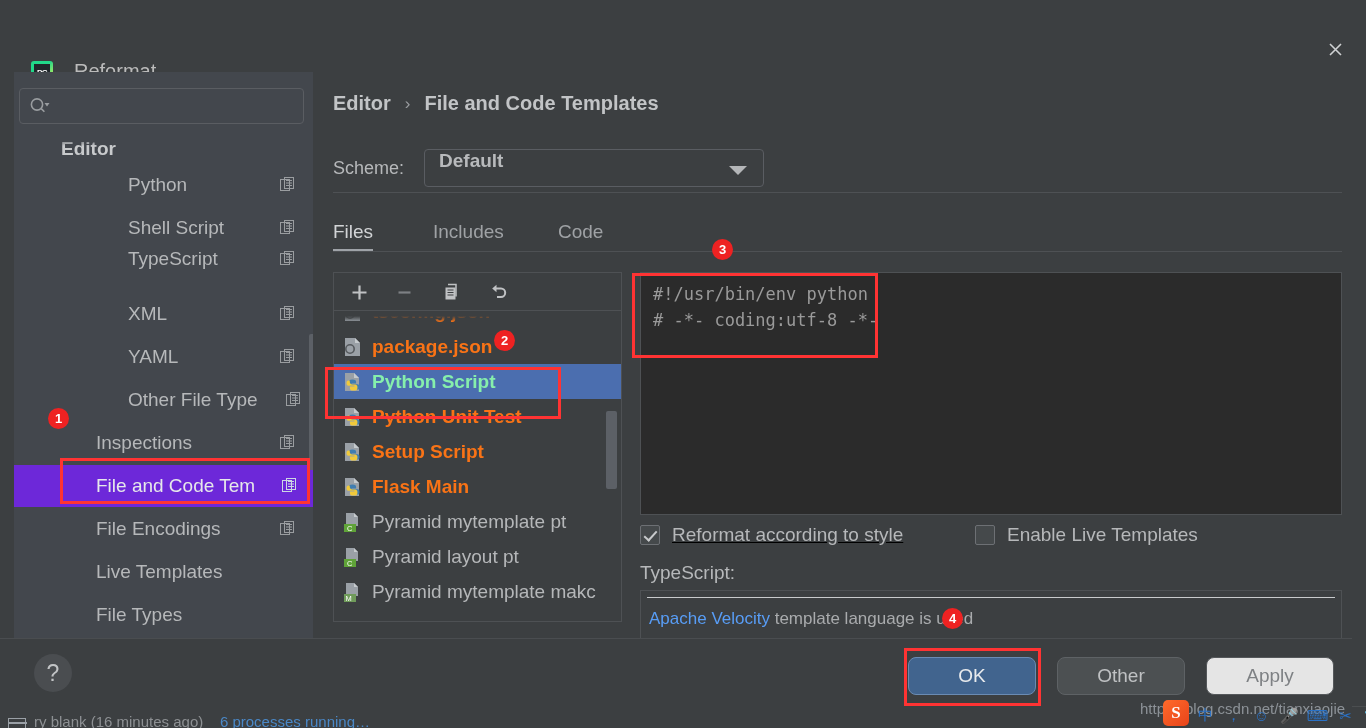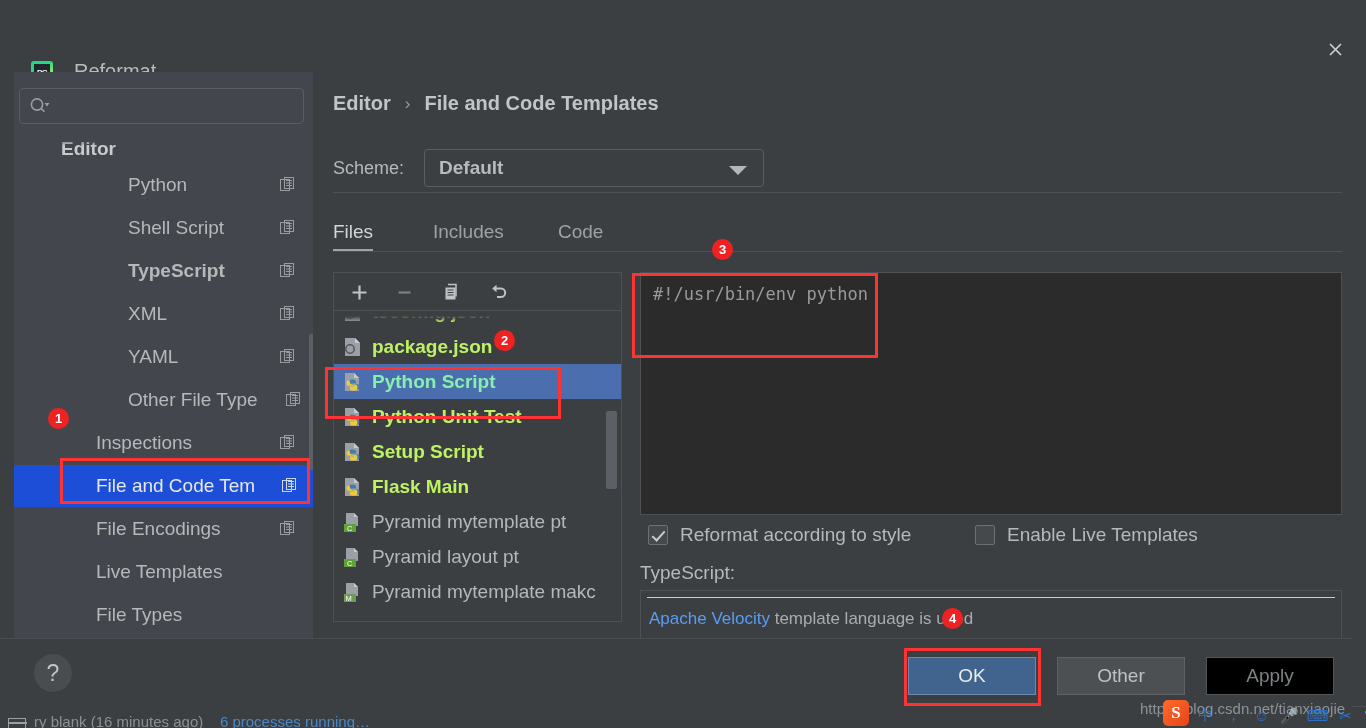--- a/index.html
+++ b/index.html
@@ -64,21 +64,21 @@
   .tree-group {
     position: absolute; left: 47px; top: 0px; font-size: 19px; font-weight: bold; color: #c8cacc;
   }
   .tree-item {
     position: absolute; left: 0; width: 299px; height: 42px;
     display: flex; align-items: center;
   }
   .tree-item .lbl { font-size: 19px; color: #b6b8ba; white-space: nowrap; }
   .tree-item.indent .lbl { margin-left: 114px; }
   .tree-item.flat .lbl { margin-left: 82px; }
-  .tree-item.selected { background: #1d4ed8; }
+  .tree-item.selected { background: #6d28d9; }
   .tree-item.selected .lbl { color: #e6e8ea; }
   .tree-item .copy-icon { position: absolute; left: 266px; top: 13px; }
   .tree-fade-top {
     position: absolute; left: 0; top: 60px; width: 299px; height: 14px;
     background: linear-gradient(to bottom, #43474d 30%, rgba(67,71,77,0));
     pointer-events: none;
   }
   .sidebar-scroll {
     position: absolute; left: 295px; top: 262px; width: 11px; height: 136px;
     background: #5c6066; border-radius: 2px;
@@ -88,21 +88,21 @@
   .main { position: absolute; left: 313px; top: 72px; width: 1039px; height: 566px; background: #3c3f41; }
   .breadcrumb { position: absolute; left: 20px; top: 20px; display: flex; align-items: center; gap: 14px; }
   .breadcrumb .crumb { font-size: 20px; font-weight: bold; color: #c2c4c6; }
   .breadcrumb .chev { font-size: 17px; color: #9a9da0; }
 
   .scheme-row { position: absolute; left: 20px; top: 77px; display: flex; align-items: center; }
   .scheme-label { font-size: 18px; color: #b6b8ba; margin-right: 20px; }
   .scheme-select {
     position: relative; width: 340px; height: 38px;
     background: #3c3f41; border: 1px solid #5a5d62; border-radius: 4px;
-    display: flex; align-items: center;
+    display: flex; align-items: flex-start;
   }
   .scheme-select .val { margin-left: 14px; font-size: 19px; font-weight: bold; color: #b8babc; }
   .scheme-select .arrow {
     position: absolute; right: 16px; top: 16px;
     width: 0; height: 0; border-left: 9px solid transparent; border-right: 9px solid transparent;
     border-top: 9px solid #b4b6b8;
   }
   .hr-main { position: absolute; left: 20px; top: 120px; width: 1009px; height: 1px; background: #4e5154; }
 
   .tabs { position: absolute; left: 20px; top: 140px; width: 1009px; height: 40px; }
@@ -121,21 +121,21 @@
     position: absolute; left: 20px; top: 200px; width: 289px; height: 350px;
     background: #3c3f41; border: 1px solid #4e5154;
   }
   .list-toolbar { position: absolute; left: 0; top: 0; width: 287px; height: 38px; border-bottom: 1px solid #4e5154; }
   .tb-btn { position: absolute; top: 7px; width: 26px; height: 24px; display: flex; align-items: center; justify-content: center; cursor: pointer; }
   .tpl-list { position: absolute; left: 0; top: 39px; width: 287px; height: 309px; overflow: hidden; background: #3c3f41; }
   .tpl-row { position: absolute; left: 0; width: 287px; height: 35px; display: flex; align-items: center; }
   .tpl-row.selected { background: #4b6eaf; }
   .tpl-row .ticon { margin-left: 8px; width: 22px; height: 22px; position: relative; flex: none; }
   .tpl-row .tlabel { margin-left: 8px; font-size: 19px; color: #b5b7b9; white-space: nowrap; }
-  .tpl-row.bold .tlabel { font-weight: bold; color: #bef264; }
+  .tpl-row.bold .tlabel { font-weight: bold; color: #f97316; }
   .tpl-row.selected .tlabel { color: #86efac; }
   .list-scroll { position: absolute; left: 272px; top: 138px; width: 11px; height: 78px; background: #5c6066; border-radius: 2px; }
   .list-fade-top {
     position: absolute; left: 1px; top: 39px; width: 285px; height: 10px;
     background: linear-gradient(to bottom, #3c3f41 40%, rgba(60,63,65,0)); pointer-events: none;
   }
   .list-fade-bot {
     position: absolute; left: 1px; bottom: 0px; width: 285px; height: 12px;
     background: linear-gradient(to top, #3c3f41 40%, rgba(60,63,65,0)); pointer-events: none;
   }
@@ -169,27 +169,27 @@
   .desc-link { color: #589df6; }
 
   
   .footer { position: absolute; left: 0; top: 638px; width: 1352px; height: 78px; background: #3c3f41; border-top: 1px solid #4a4d50; }
   .help-btn {
     position: absolute; left: 34px; top: 15px; width: 38px; height: 38px; border-radius: 50%;
     background: #4a4d50; color: #c2c4c6; font-size: 23px;
     display: flex; align-items: center; justify-content: center; cursor: pointer;
   }
   .btn {
-    position: absolute; top: 18px; height: 38px; border-radius: 0;
+    position: absolute; top: 18px; height: 38px; border-radius: 8px;
     display: flex; align-items: center; justify-content: center;
     font-size: 19px; cursor: pointer;
   }
   .btn.primary { background: #41648e; border: 1px solid #6a8bb3; color: #e9ebed; }
   .btn.normal { background: #4c5052; border: 1px solid #5e6265; color: #bfc1c3; }
-  .btn.disabled { background: #000000; border: 1px solid #55585b; color: #7e8184; cursor: default; }
+  .btn.disabled { background: #e5e5e5; border: 1px solid #55585b; color: #7e8184; cursor: default; }
 
   
   .anno { position: absolute; border: 3px solid #f33; pointer-events: none; }
   .badge {
     position: absolute; width: 21px; height: 21px; border-radius: 50%;
     background: #ee2222; color: #fff; font-size: 13px; font-weight: bold;
     display: flex; align-items: center; justify-content: center; pointer-events: none;
   }
 
   
@@ -261,21 +261,21 @@
         <div class="tree-item indent" style="top:69px;">
           <span class="lbl">Shell Script</span>
           <span class="copy-icon">
             <svg width="16" height="16" viewBox="0 0 16 16">
                 <rect x="0.5" y="2.5" width="9" height="11" stroke="#9a9da0" fill="none"></rect>
                 <rect x="4.5" y="0.5" width="9" height="11" stroke="#9a9da0" fill="none"></rect>
                 <path d="M6 3.5h6M6 6h6M6 8.5h6" stroke="#9a9da0" stroke-width="1"></path>
               </svg>
           </span>
         </div>
-        <div class="tree-item indent" style="top:112px;font-weight:bold;">
+        <div class="tree-item indent" style="top:100px;">
           <span class="lbl">TypeScript</span>
           <span class="copy-icon">
             <svg width="16" height="16" viewBox="0 0 16 16">
                 <rect x="0.5" y="2.5" width="9" height="11" stroke="#9a9da0" fill="none"></rect>
                 <rect x="4.5" y="0.5" width="9" height="11" stroke="#9a9da0" fill="none"></rect>
                 <path d="M6 3.5h6M6 6h6M6 8.5h6" stroke="#9a9da0" stroke-width="1"></path>
               </svg>
           </span>
         </div>
         <div class="tree-item indent" style="top:155px;">
@@ -500,24 +500,25 @@
             <span class="tlabel">Pyramid mytemplate makc</span>
           </div>
         </div>
         <div class="list-fade-top"></div>
         <div class="list-fade-bot"></div>
         <div class="list-scroll"></div>
       </div>
 
       <div class="code-editor">
         <div class="code-line" style="top:11px;">#!/usr/bin/env python</div>
+        <div class="code-line" style="top:37px;"># -*- coding:utf-8 -*-</div>
       </div>
 
       <div class="checks">
-        <div class="chk on" style="left:8px;">
+        <div class="chk on" style="left:0px;text-decoration:underline;">
           <span class="box"></span>
           <span class="ctext">Reformat according to style</span>
         </div>
         <div class="chk" style="left:335px;">
           <span class="box"></span>
           <span class="ctext">Enable Live Templates</span>
         </div>
       </div>
 
       <div class="desc-label">TypeScript:</div>

